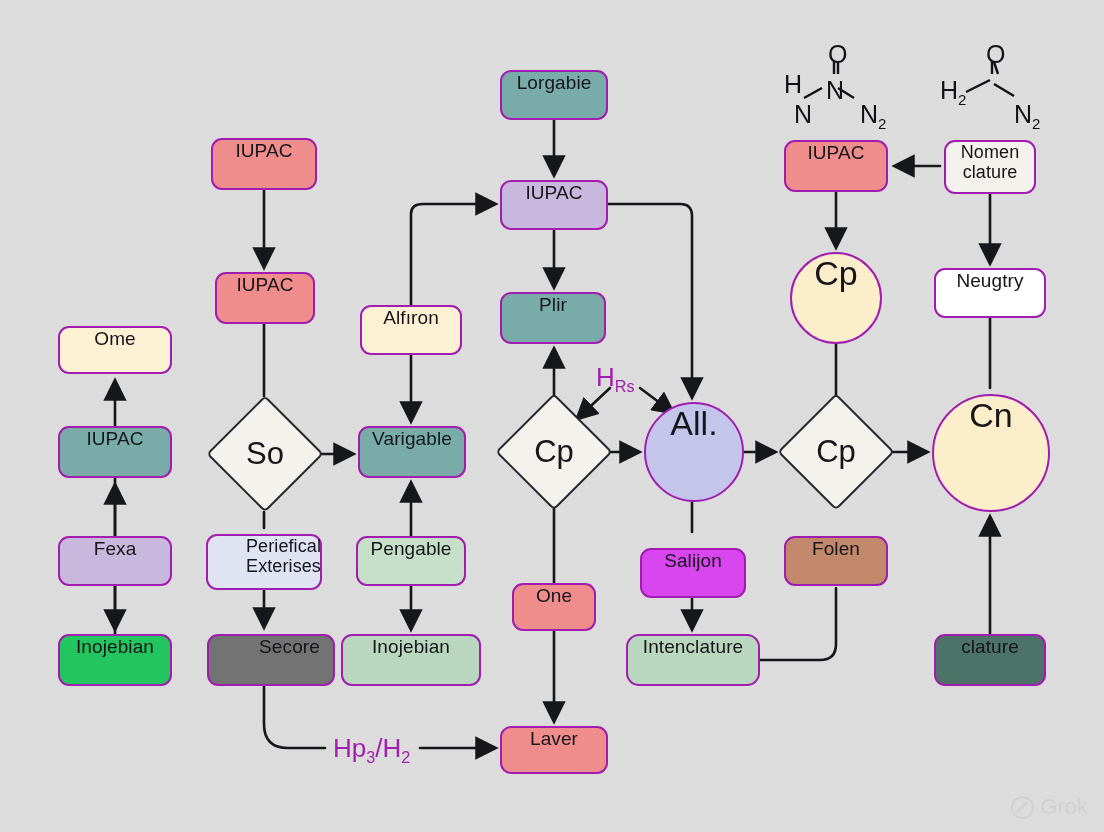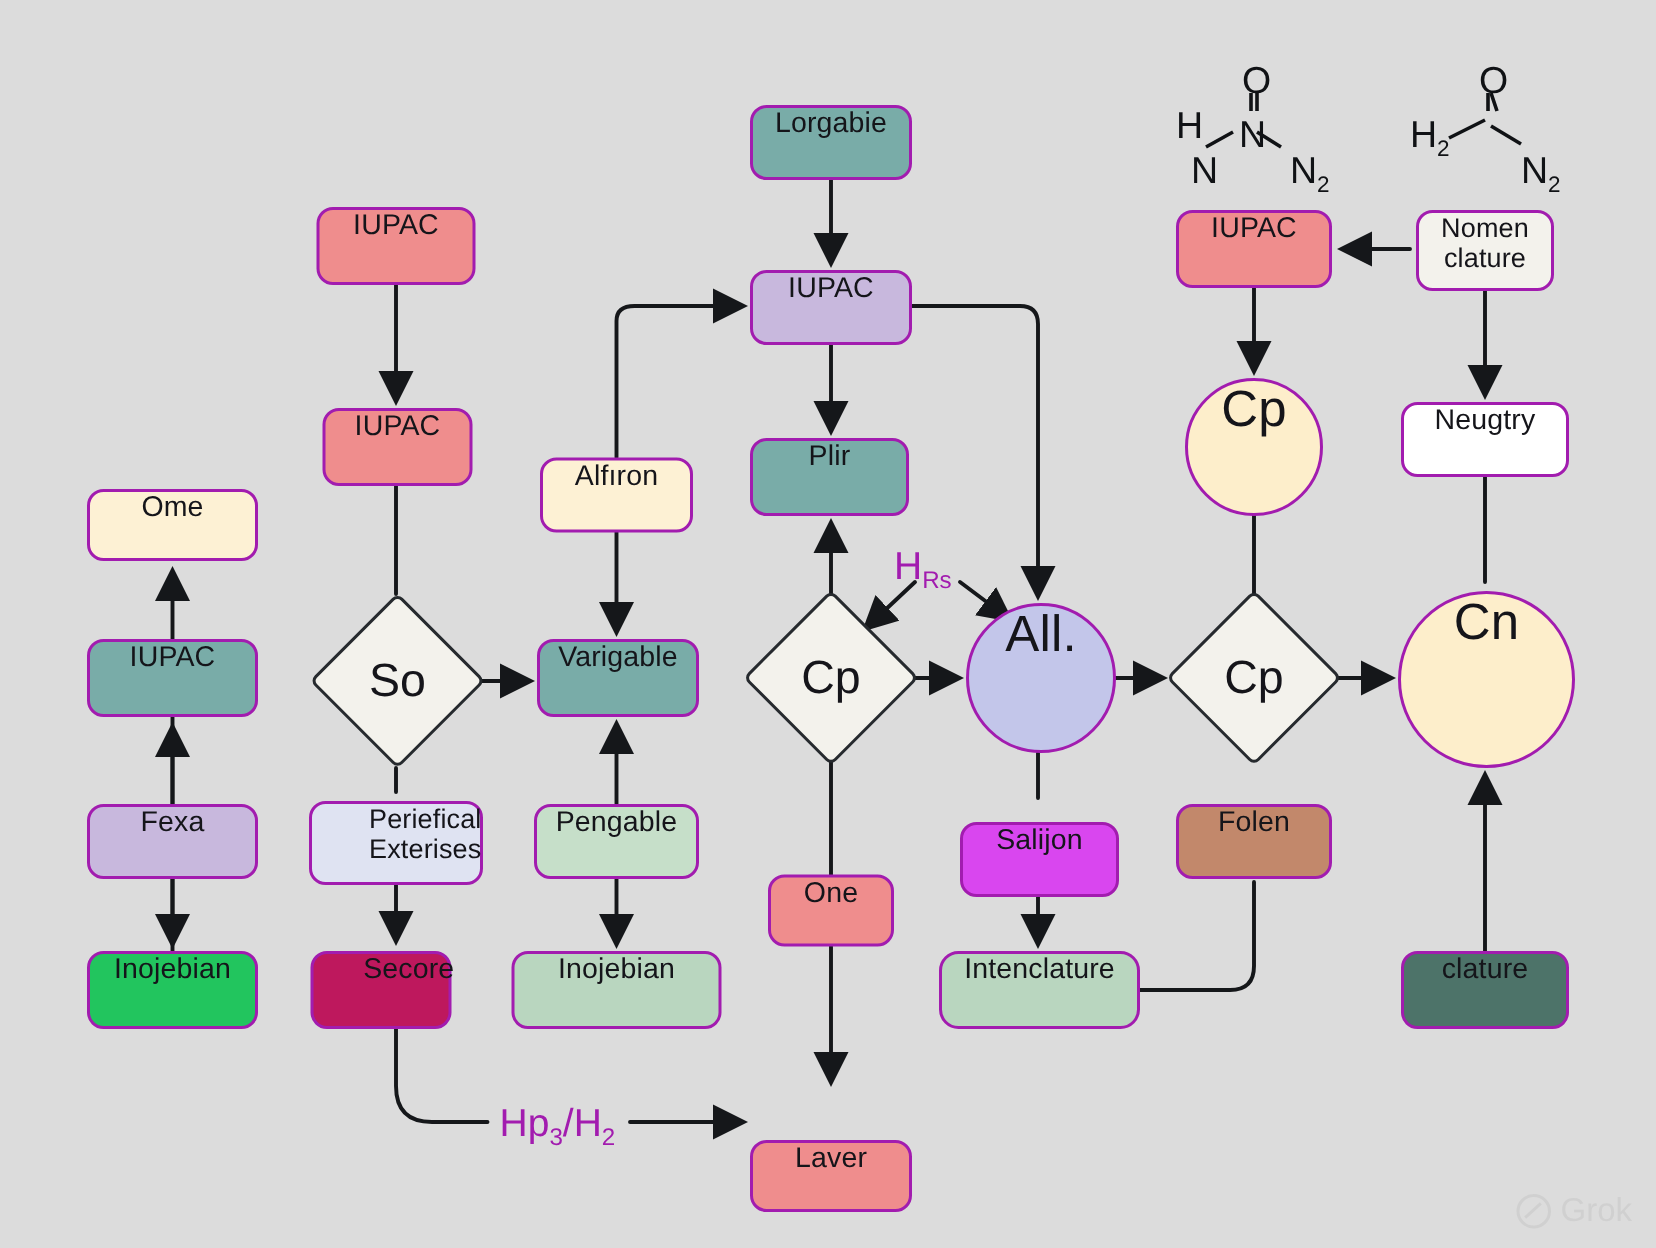--- a/index.html
+++ b/index.html
@@ -140,21 +140,21 @@
       <div class="node rect" style="left: 215px; top: 272px; width: 100px; height: 52px; background: rgb(239, 141, 141);">
         <span>IUPAC</span>
       </div>
       <div class="diamond-wrap" style="left: 209px; top: 398px; width: 112px; height: 112px;">
         <div class="dmd" style="background: rgb(243, 242, 236);"></div>
         <div class="dlabel">So</div>
       </div>
       <div class="node rect two" style="left: 206px; top: 534px; width: 116px; height: 56px; background: rgb(223, 227, 242); padding-left: 39px;">
         <span>Periefical<br>Exterises</span>
       </div>
-      <div class="node rect" style="left: 207px; top: 634px; width: 94px; height: 52px; background: #be185d; padding-left: 37px;">
+      <div class="node rect" style="left: 207px; top: 634px; width: 128px; height: 52px; background: #737373; padding-left: 37px;">
         <span>Secore</span>
       </div>
       <div class="node rect" style="left: 360px; top: 305px; width: 102px; height: 50px; background: rgb(253, 241, 212);">
         <span>Alfıron</span>
       </div>
       <div class="node rect" style="left: 358px; top: 426px; width: 108px; height: 52px; background: rgb(121, 172, 168);">
         <span>Varigable</span>
       </div>
       <div class="node rect" style="left: 356px; top: 536px; width: 110px; height: 50px; background: rgb(198, 223, 201);">
         <span>Pengable</span>
@@ -171,21 +171,21 @@
       <div class="node rect" style="left: 500px; top: 292px; width: 106px; height: 52px; background: rgb(121, 172, 168);">
         <span>Plir</span>
       </div>
       <div class="diamond-wrap" style="left: 498px; top: 396px; width: 112px; height: 112px;">
         <div class="dmd" style="background: rgb(243, 242, 236);"></div>
         <div class="dlabel">Cp</div>
       </div>
       <div class="node rect" style="left: 512px; top: 583px; width: 84px; height: 48px; background: rgb(239, 141, 141);">
         <span>One</span>
       </div>
-      <div class="node rect" style="left: 500px; top: 726px; width: 108px; height: 48px; background: rgb(239, 141, 141); margin-top: 34px;">
+      <div class="node rect" style="left: 500px; top: 726px; width: 108px; height: 48px; background: rgb(239, 141, 141);">
         <span>Laver</span>
       </div>
       <div class="node circle" style="left: 644px; top: 402px; width: 100px; height: 100px; background: rgb(195, 198, 234);">
         <span>All.</span>
       </div>
       <div class="node rect" style="left: 640px; top: 536px; width: 106px; height: 50px; background: #d946ef; margin-top: 12px;">
         <span>Salijon</span>
       </div>
       <div class="node rect" style="left: 626px; top: 634px; width: 134px; height: 52px; background: rgb(185, 214, 191); border-radius: 13px;">
         <span>Intenclature</span>

